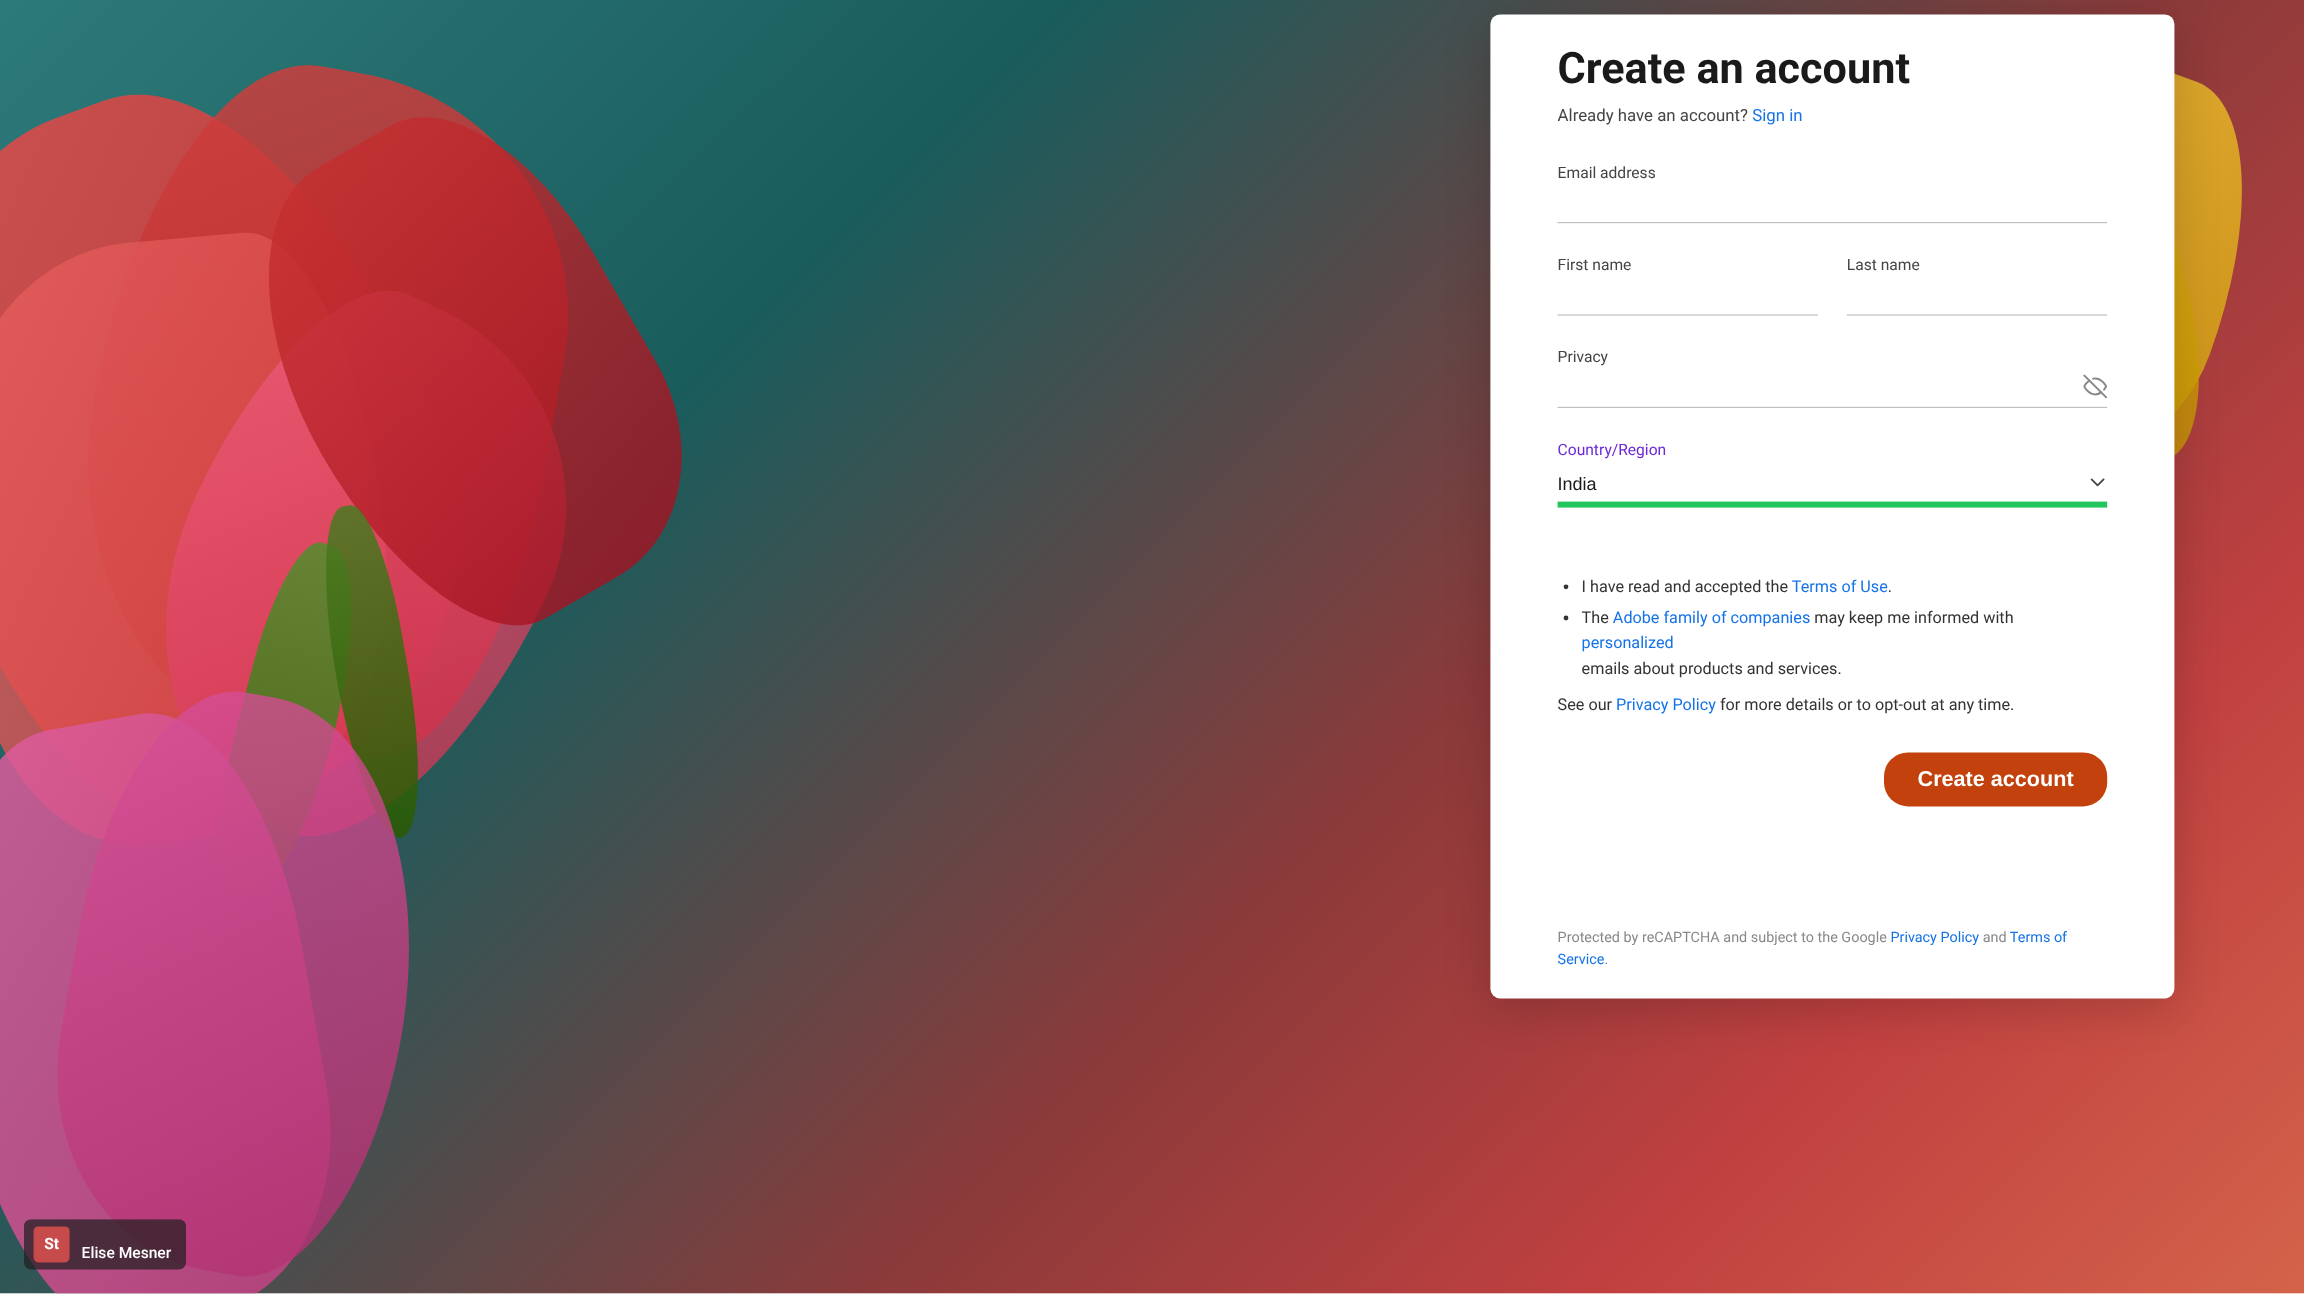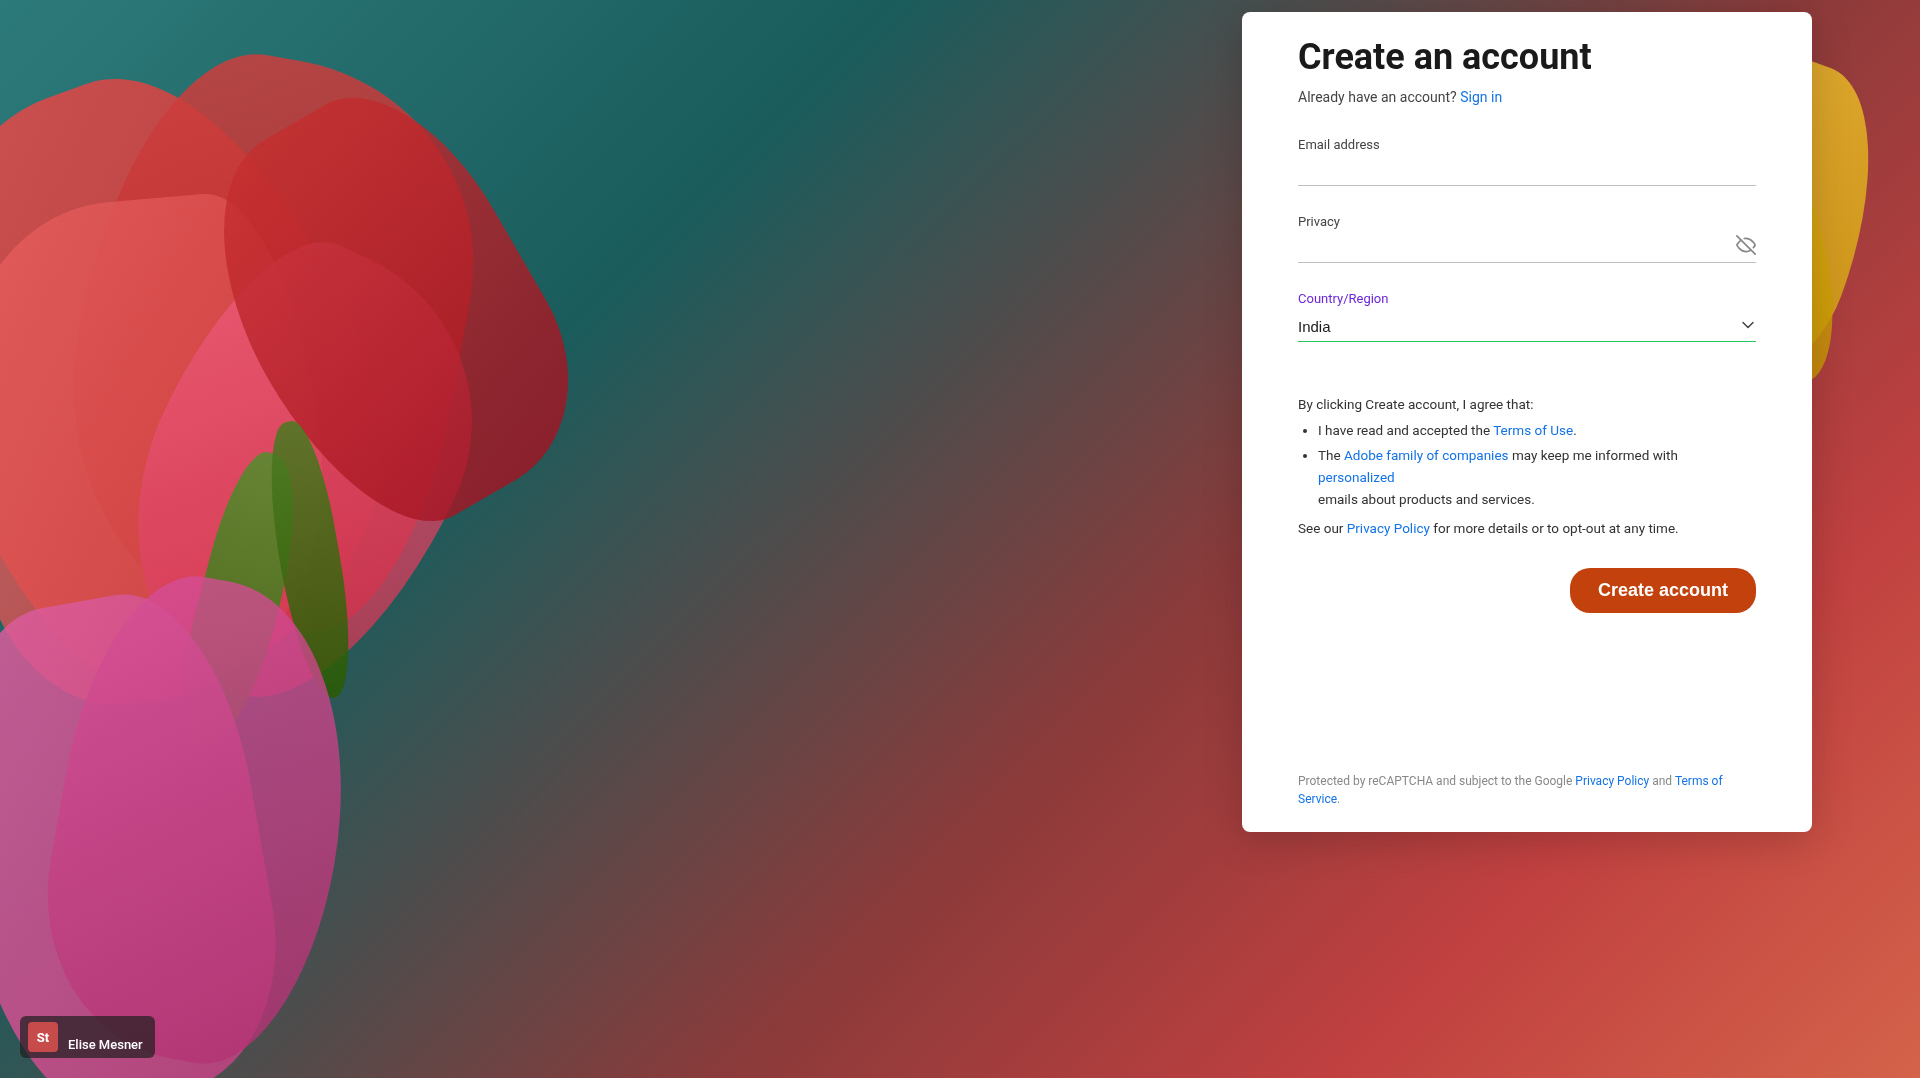--- a/index.html
+++ b/index.html
@@ -131,21 +131,21 @@
 
     .country-label {
       font-size: 13px;
       color: #6d28d9;
       margin-bottom: 6px;
       display: block;
     }
 
     .country-select-wrapper {
       position: relative;
-      border-bottom: 1px solid #22c55e;
+      border-bottom: 5px solid #22c55e;
     }
 
     .country-select {
       width: 100%;
       appearance: none;
       border: none;
       background: transparent;
       font-size: 15px;
       color: #1a1a1a;
       padding: 6px 0;
@@ -280,20 +280,30 @@
     <p class="signin-row">
       <span>Already have an account?</span>
       <a class="signin-link" href="#">Sign in</a>
     </p>
 
     <div class="form-group divider-space">
       <label class="form-label">Email address</label>
       <input class="form-input" type="email" style="">
     </div>
 
+    <div class="form-row divider-space">
+      <div class="form-group">
+        <label class="form-label">First name</label>
+        <input class="form-input" type="text" style="">
+      </div>
+      <div class="form-group">
+        <label class="form-label">Last name</label>
+        <input class="form-input" type="text" style="">
+      </div>
+    </div>
 
     <div class="form-group divider-space">
       <label class="form-label">Privacy</label>
       <div class="password-wrapper">
         <input class="form-input" type="password" style="">
         <button class="password-toggle" title="Toggle password visibility">
           <svg class="eye-off-icon" viewBox="0 0 24 24" fill="none" stroke="#888" stroke-width="2" stroke-linecap="round" stroke-linejoin="round">
             <path d="M17.94 17.94A10.06 10.06 0 0 1 12 20c-7 0-11-8-11-8a18.45 18.45 0 0 1 5.06-5.94"></path>
             <path d="M9.9 4.24A9.12 9.12 0 0 1 12 4c7 0 11 8 11 8a18.5 18.5 0 0 1-2.16 3.19"></path>
             <line x1="1" y1="1" x2="23" y2="23"></line>
@@ -319,21 +329,20 @@
         </select>
         <span class="chevron-icon">
           <svg width="16" height="16" viewBox="0 0 16 16" fill="#444">
             <path d="M3 5.5l5 5 5-5" stroke="#444" stroke-width="1.5" fill="none" stroke-linecap="round" stroke-linejoin="round"></path>
           </svg>
         </span>
       </div>
     </div>
 
     <div class="agreement-section">
-      <p>By clicking Create account, I agree that:</p>
       <ul>
         <li>
           <span>I have read and accepted the</span>
           <a class="agreement-link" href="#">Terms of Use</a><span>.</span>
         </li>
         <li>
           <span>The</span>
           <a class="agreement-link" href="#">Adobe family of companies</a>
           <span>may keep me informed with</span>
           <a class="agreement-link" href="#">personalized</a>

